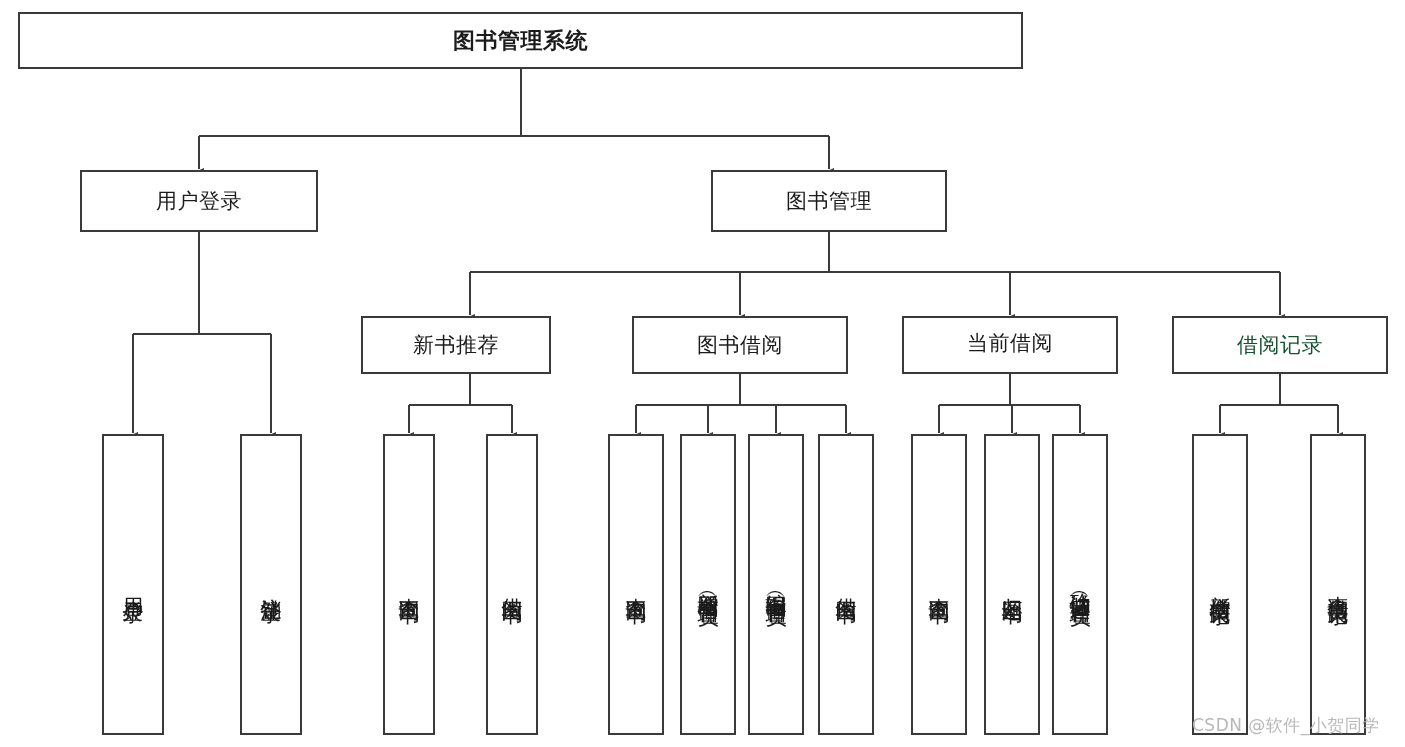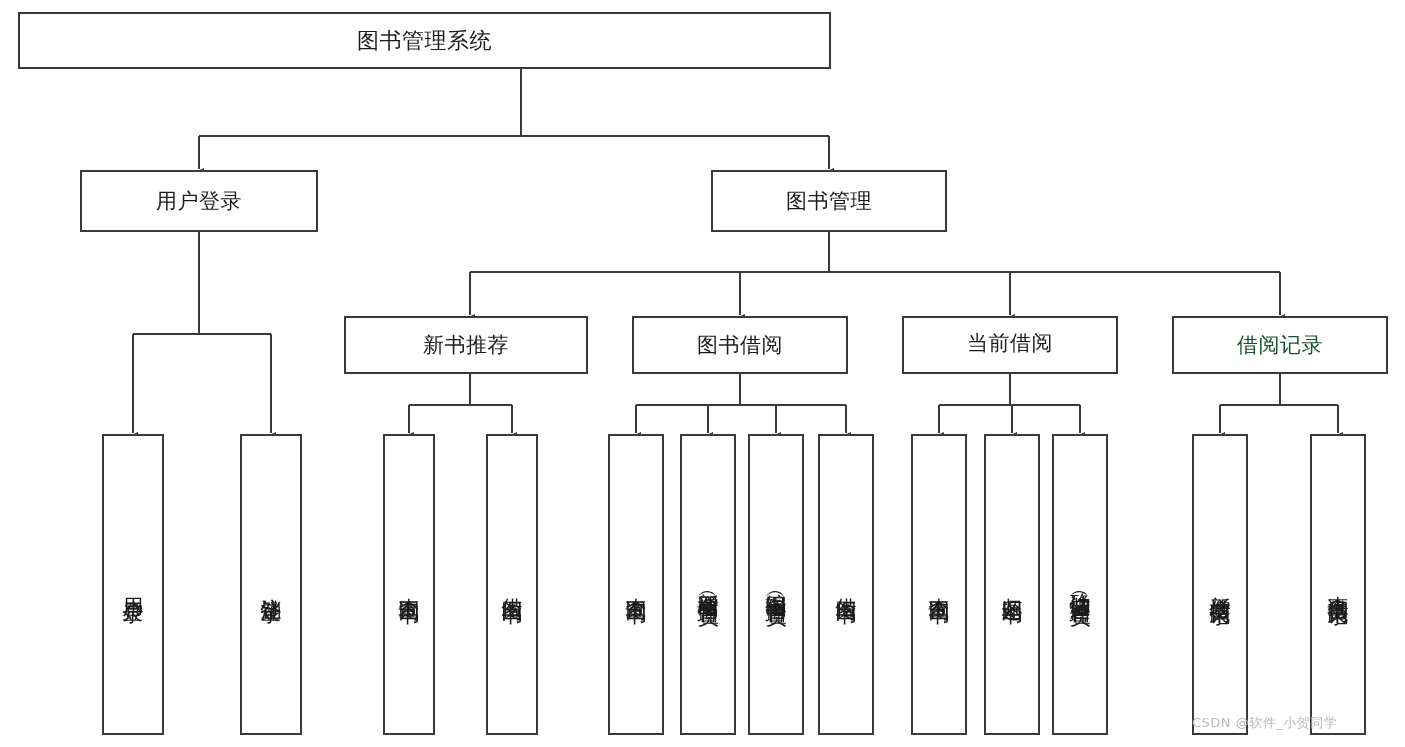--- a/index.html
+++ b/index.html
@@ -56,21 +56,21 @@
     writing-mode:vertical-rl;
     text-orientation:upright;
     font-size:21px;
     line-height:1.05;
     letter-spacing:2px;
     max-height:100%;
   }
   .watermark{
     position:absolute;
     color:#b9b9b9;
-    font-size:13px;
+    font-size:17px;
     letter-spacing:0.5px;
     white-space:nowrap;
     user-select:none;
   }
 </style>
 </head>
 <body>
 
 <div id="canvas">
   <svg id="edge-layer" width="1405" height="747" viewBox="0 0 1405 747" xmlns="http://www.w3.org/2000/svg">
@@ -110,30 +110,30 @@
         <line x1="1012" y1="405" x2="1012" y2="433" stroke="#3a3a3a" stroke-width="2.6" shape-rendering="crispEdges" marker-end="url(#arrowhead)"></line>
         <line x1="1080" y1="405" x2="1080" y2="433" stroke="#3a3a3a" stroke-width="2.6" shape-rendering="crispEdges" marker-end="url(#arrowhead)"></line>
         <line x1="1280" y1="374" x2="1280" y2="405" stroke="#3a3a3a" stroke-width="2.6" shape-rendering="crispEdges"></line>
         <line x1="1220" y1="405" x2="1338" y2="405" stroke="#3a3a3a" stroke-width="2.6" shape-rendering="crispEdges"></line>
         <line x1="1220" y1="405" x2="1220" y2="433" stroke="#3a3a3a" stroke-width="2.6" shape-rendering="crispEdges" marker-end="url(#arrowhead)"></line>
         <line x1="1338" y1="405" x2="1338" y2="433" stroke="#3a3a3a" stroke-width="2.6" shape-rendering="crispEdges" marker-end="url(#arrowhead)"></line>
       </g>
   </svg>
 
   <div id="nodes-layer">
-      <div class="node horiz root" style="left: 18px; top: 12px; width: 813px; height: 57px; border-color: rgb(58, 58, 58);">
+      <div class="node horiz root" style="left: 18px; top: 12px; width: 1005px; height: 57px; border-color: rgb(58, 58, 58); font-weight: bold;">
         <span class="lbl" style="color: rgb(27, 27, 27);">图书管理系统</span>
       </div>
       <div class="node horiz" style="left: 80px; top: 170px; width: 238px; height: 62px; border-color: rgb(58, 58, 58);">
         <span class="lbl" style="color: rgb(27, 27, 27);">用户登录</span>
       </div>
       <div class="node horiz" style="left: 711px; top: 170px; width: 236px; height: 62px; border-color: rgb(58, 58, 58);">
         <span class="lbl" style="color: rgb(27, 27, 27); font-family: Liberation Serif, serif;">图书管理</span>
       </div>
-      <div class="node horiz" style="left: 344px; top: 316px; width: 244px; height: 58px; border-color: rgb(58, 58, 58);">
+      <div class="node horiz" style="left: 361px; top: 316px; width: 190px; height: 58px; border-color: rgb(58, 58, 58);">
         <span class="lbl" style="color: rgb(27, 27, 27);">新书推荐</span>
       </div>
       <div class="node horiz" style="left: 632px; top: 316px; width: 216px; height: 58px; border-color: rgb(58, 58, 58);">
         <span class="lbl" style="color: rgb(27, 27, 27); text-align: center;">图书借阅</span>
       </div>
       <div class="node horiz" style="left: 902px; top: 316px; width: 216px; height: 58px; border-color: rgb(58, 58, 58);">
         <span class="lbl" style="color: rgb(27, 27, 27); font-family: Liberation Mono, monospace;">当前借阅</span>
       </div>
       <div class="node horiz" style="left: 1172px; top: 316px; width: 216px; height: 58px; border-color: rgb(58, 58, 58);">
         <span class="lbl" style="color: #14532d;">借阅记录</span>

